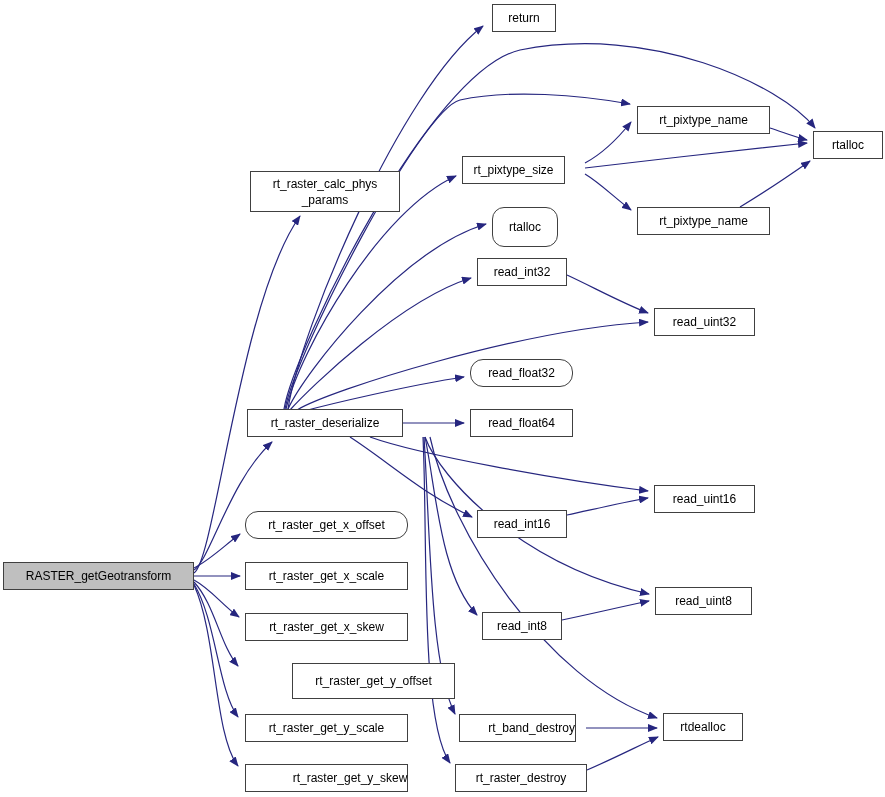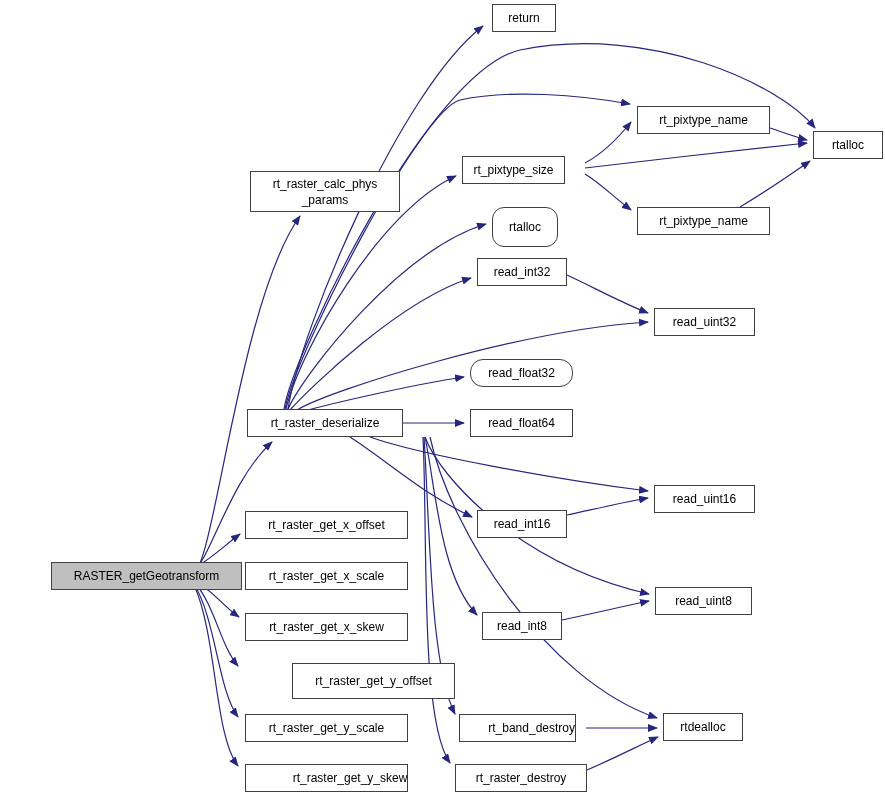--- a/index.html
+++ b/index.html
@@ -22,21 +22,20 @@
     text-align:center;
     color:#000000;
     font-size:12px;
     line-height:16px;
     white-space:pre;
     z-index:5;
   }
   .node.root{
     background:#bfbfbf;
     border:1px solid #404040;
-    margin-left:48px;
   }
   .node .lbl{display:block;}
 </style>
 </head>
 <body>
 
 <div id="canvas">
   <svg id="edges" viewBox="0 0 885 797" xmlns="http://www.w3.org/2000/svg">
     <defs>
       <marker id="ah" markerWidth="10" markerHeight="8" refX="9" refY="4" orient="auto" markerUnits="userSpaceOnUse">
@@ -78,21 +77,21 @@
         <path d="M562,620 C595,613 620,607 649,601" marker-end="url(#ah)"></path>
         <path d="M586,728 L657,728" marker-end="url(#ah)"></path>
         <path d="M587,770 C615,758 640,745 658,737" marker-end="url(#ah)"></path>
       </g>
   </svg>
   <div id="node-layer">
       <div class="node root" style="left: 3px; top: 562px; width: 191px; height: 28px;"><span class="lbl">RASTER_getGeotransform</span></div>
       <div class="node" style="left: 250px; top: 171px; width: 150px; height: 41px;"><span class="lbl">rt_raster_calc_phys
 _params</span></div>
       <div class="node" style="left: 247px; top: 409px; width: 156px; height: 28px;"><span class="lbl">rt_raster_deserialize</span></div>
-      <div class="node" style="left: 245px; top: 511px; width: 163px; height: 28px;"><span class="lbl">rt_raster_get_x_offset</span></div>
+      <div class="node" style="left: 245px; top: 511px; width: 163px; height: 28px; border-radius: 13px;"><span class="lbl">rt_raster_get_x_offset</span></div>
       <div class="node" style="left: 245px; top: 562px; width: 163px; height: 28px;"><span class="lbl">rt_raster_get_x_scale</span></div>
       <div class="node" style="left: 245px; top: 613px; width: 163px; height: 28px;"><span class="lbl">rt_raster_get_x_skew</span></div>
       <div class="node" style="left: 245px; top: 663px; width: 163px; height: 36px; margin-left: 47px;"><span class="lbl">rt_raster_get_y_offset</span></div>
       <div class="node" style="left: 245px; top: 714px; width: 163px; height: 28px;"><span class="lbl">rt_raster_get_y_scale</span></div>
       <div class="node" style="left: 245px; top: 764px; width: 163px; height: 28px; padding-left: 47px;"><span class="lbl">rt_raster_get_y_skew</span></div>
       <div class="node" style="left: 492px; top: 4px; width: 64px; height: 28px;"><span class="lbl">return</span></div>
       <div class="node" style="left: 462px; top: 156px; width: 103px; height: 28px;"><span class="lbl">rt_pixtype_size</span></div>
       <div class="node" style="left: 492px; top: 207px; width: 66px; height: 40px; border-radius: 12px;"><span class="lbl">rtalloc</span></div>
       <div class="node" style="left: 477px; top: 258px; width: 90px; height: 28px;"><span class="lbl">read_int32</span></div>
       <div class="node" style="left: 470px; top: 359px; width: 103px; height: 28px; border-radius: 13px;"><span class="lbl">read_float32</span></div>

